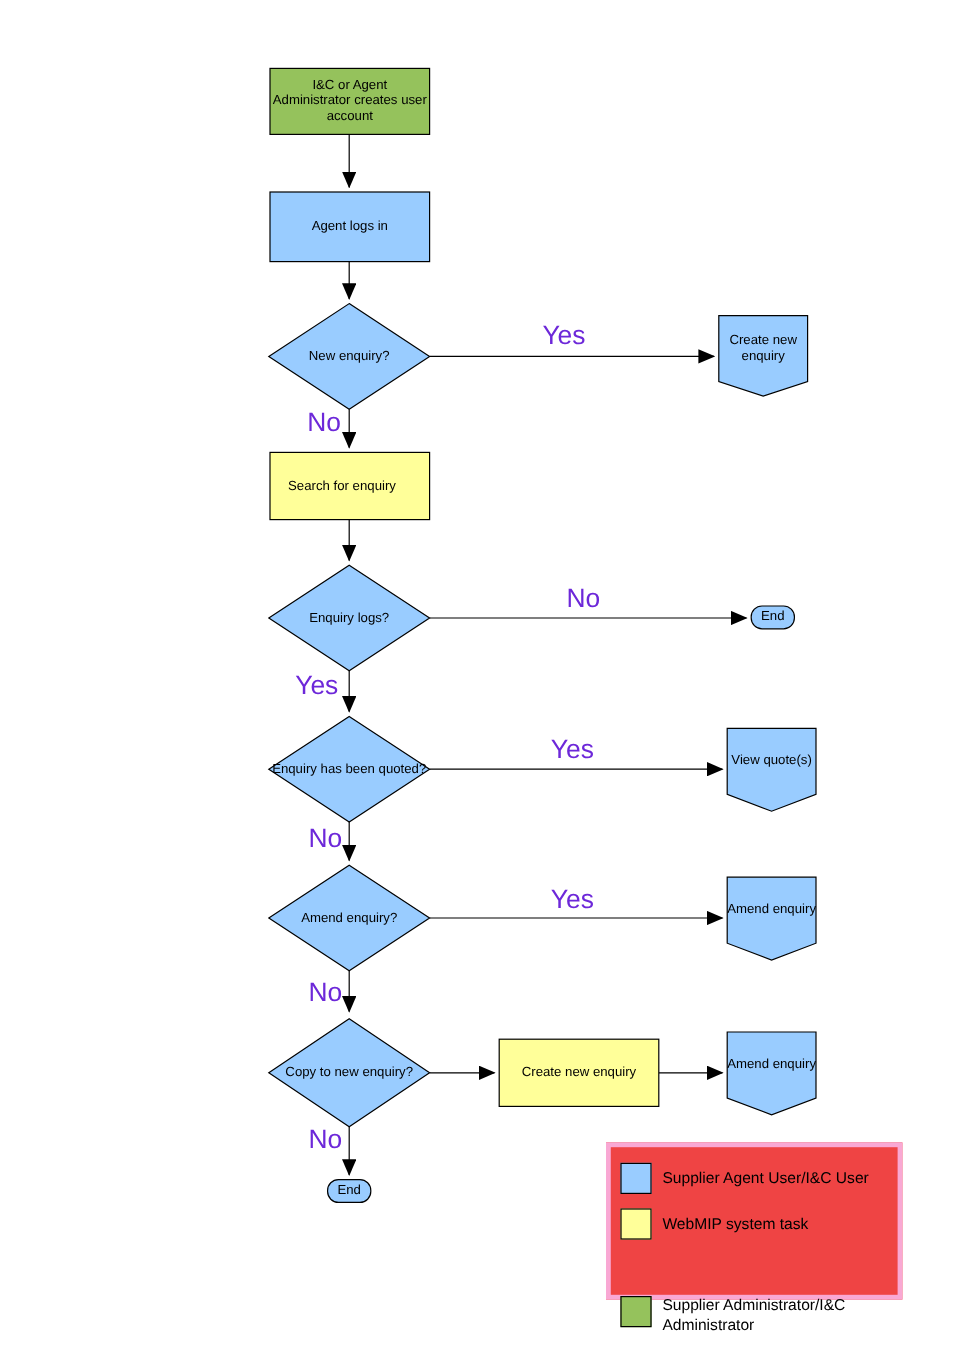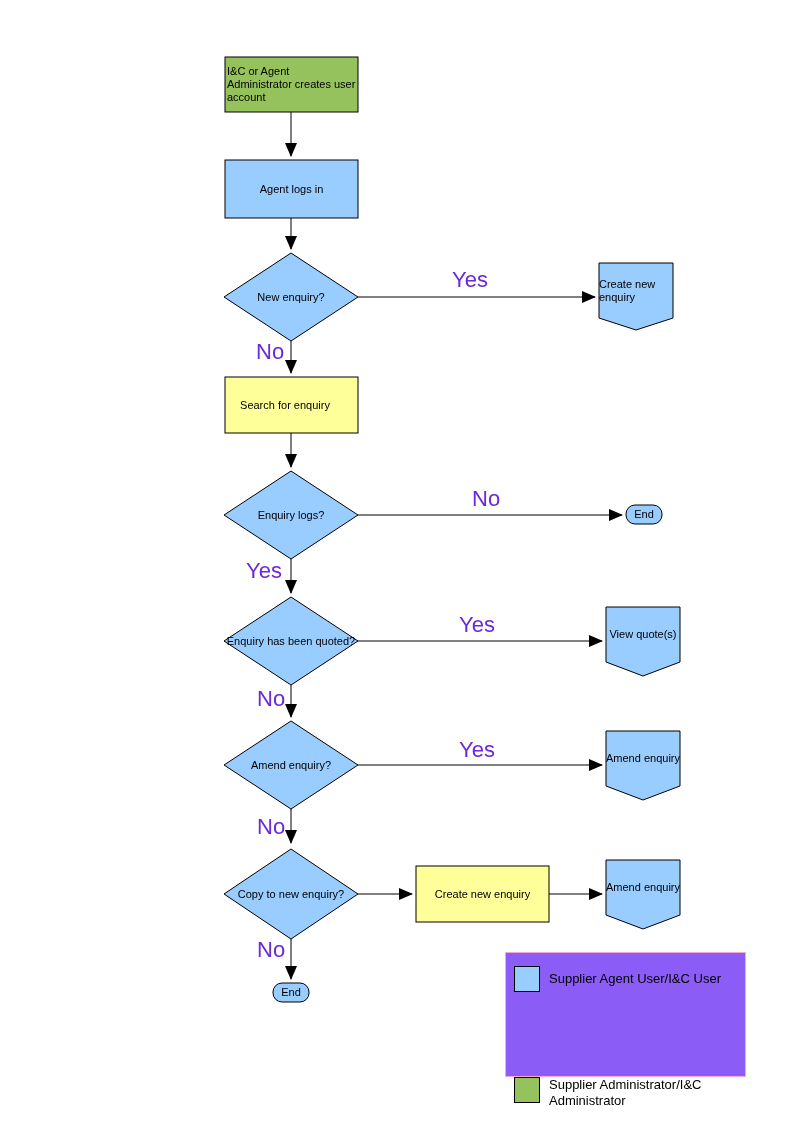--- a/index.html
+++ b/index.html
@@ -1,24 +1,24 @@
 <!DOCTYPE html>
 <html><head>
 <meta charset="utf-8">
 <style>
   html,body{margin:0;padding:0;background:#ffffff;}
   #page{position:relative;width:794px;height:1123px;background:#ffffff;overflow:hidden;
         font-family:"Liberation Sans","DejaVu Sans",sans-serif;color:#000;}
   #shapes{position:absolute;left:0;top:0;width:794px;height:1123px;}
   .nlabel{position:absolute;display:flex;align-items:center;justify-content:center;
-          font-size:11px;line-height:13px;color:#000;}
+          text-align:center;font-size:11px;line-height:13px;color:#000;}
   .elabel{position:absolute;font-size:22px;line-height:24px;color:#6d28d9;white-space:nowrap;
           text-align:center;}
   .legend{position:absolute;left:505px;top:952px;width:239px;height:123px;
-          border:1px solid #f9a8d4;background:#8b5cf6;}
+          border:4px solid #f9a8d4;background:#ef4444;}
   .legend-row{position:absolute;left:8px;display:flex;align-items:center;}
   .legend-row.top-align{align-items:flex-start;margin-top:38px;}
   .swatch{width:24px;height:24px;border:1px solid #000;flex:0 0 auto;}
   .sw-blue{background:#99CCFF;}
   .sw-yellow{background:#FFFF99;}
   .sw-green{background:#95C25C;}
   .legend-label{margin-left:9px;font-size:13px;line-height:16px;width:185px;}
 </style>
 </head>
 <body>
@@ -92,19 +92,23 @@
   <div class="elabel" style="left:257px;top:687px;">No</div>
   <div class="elabel" style="left:459px;top:738px;">Yes</div>
   <div class="elabel" style="left:257px;top:815px;">No</div>
   <div class="elabel" style="left:257px;top:938px;">No</div>
 
   <div class="legend">
     <div class="legend-row" style="top:13px;">
       <div class="swatch sw-blue"></div>
       <div class="legend-label">Supplier Agent User/I&amp;C User</div>
     </div>
+    <div class="legend-row" style="top:51px;">
+      <div class="swatch sw-yellow"></div>
+      <div class="legend-label">WebMIP system task</div>
+    </div>
     <div class="legend-row top-align" style="top:86px;">
       <div class="swatch sw-green"></div>
       <div class="legend-label">Supplier Administrator/I&amp;C Administrator</div>
     </div>
   </div>
 
 </div>
 
 </body></html>

